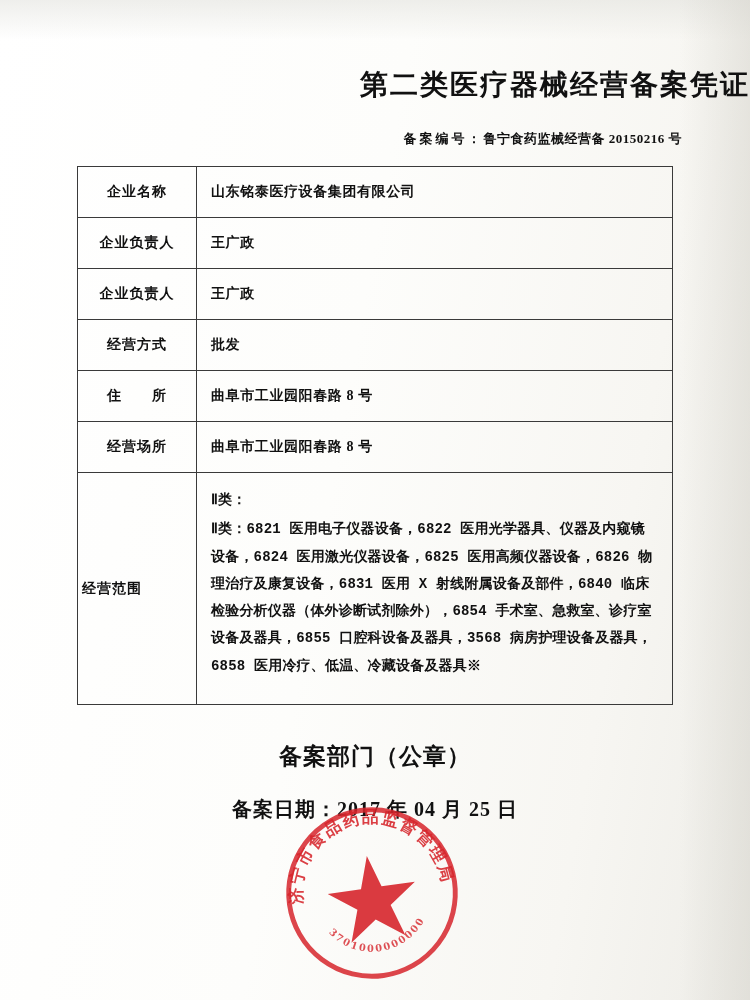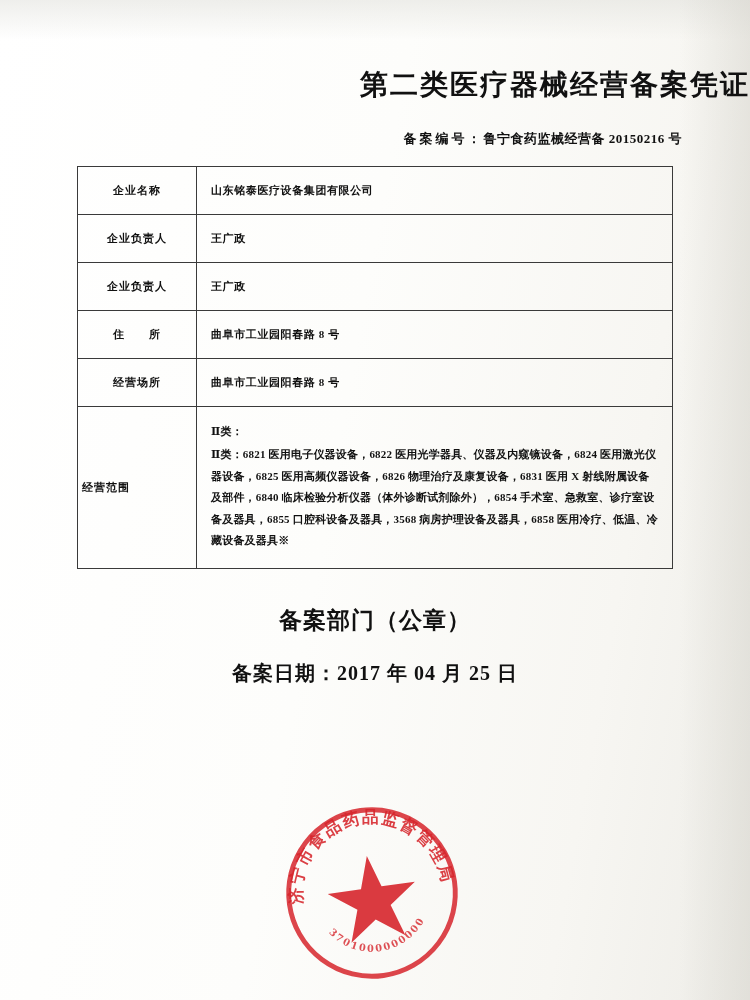--- a/index.html
+++ b/index.html
@@ -62,46 +62,47 @@
 
   table.cert {
     border-collapse: collapse;
     margin: 18px auto 0 auto;
     width: 596px;
     table-layout: fixed;
   }
   table.cert td {
     border: 1px solid #3a3a3a;
     vertical-align: middle;
-    font-size: 11px;
+    font-size: 14px;
   }
   td.label-cell {
     width: 110px;
     text-align: center;
     font-weight: bold;
     padding: 16px 4px;
     letter-spacing: 1px;
   }
   td.value-cell {
     padding: 16px 10px 16px 14px;
     font-weight: bold;
     letter-spacing: 0.6px;
   }
   td.scope-label {
     text-align: left;
     font-weight: bold;
     letter-spacing: 1px;
     vertical-align: middle;
   }
   td.scope-cell {
-    padding: 14px 14px 16px 14px;
+    padding: 14px 14px 24px 14px;
     font-weight: bold;
     line-height: 1.95;
     letter-spacing: 0.2px;
     font-size: 13px;
+    font-family: Liberation Mono, monospace;
   }
   .scope-first {
     margin-bottom: 2px;
   }
 
   .sign-block {
     text-align: center;
     margin-top: 36px;
   }
   .sign-dept {
@@ -156,20 +157,24 @@
         <td class="label-cell">企业名称</td>
         <td class="value-cell">山东铭泰医疗设备集团有限公司</td>
       </tr>
       <tr>
         <td class="label-cell">企业负责人</td>
         <td class="value-cell">王广政</td>
       </tr>
       <tr>
         <td class="label-cell">企业负责人</td>
         <td class="value-cell">王广政</td>
+      </tr>
+      <tr>
+        <td class="label-cell">经营方式</td>
+        <td class="value-cell">批发</td>
       </tr>
       <tr>
         <td class="label-cell">住　　所</td>
         <td class="value-cell">曲阜市工业园阳春路 8 号</td>
       </tr>
       <tr>
         <td class="label-cell">经营场所</td>
         <td class="value-cell">曲阜市工业园阳春路 8 号</td>
       </tr>
       <tr>

